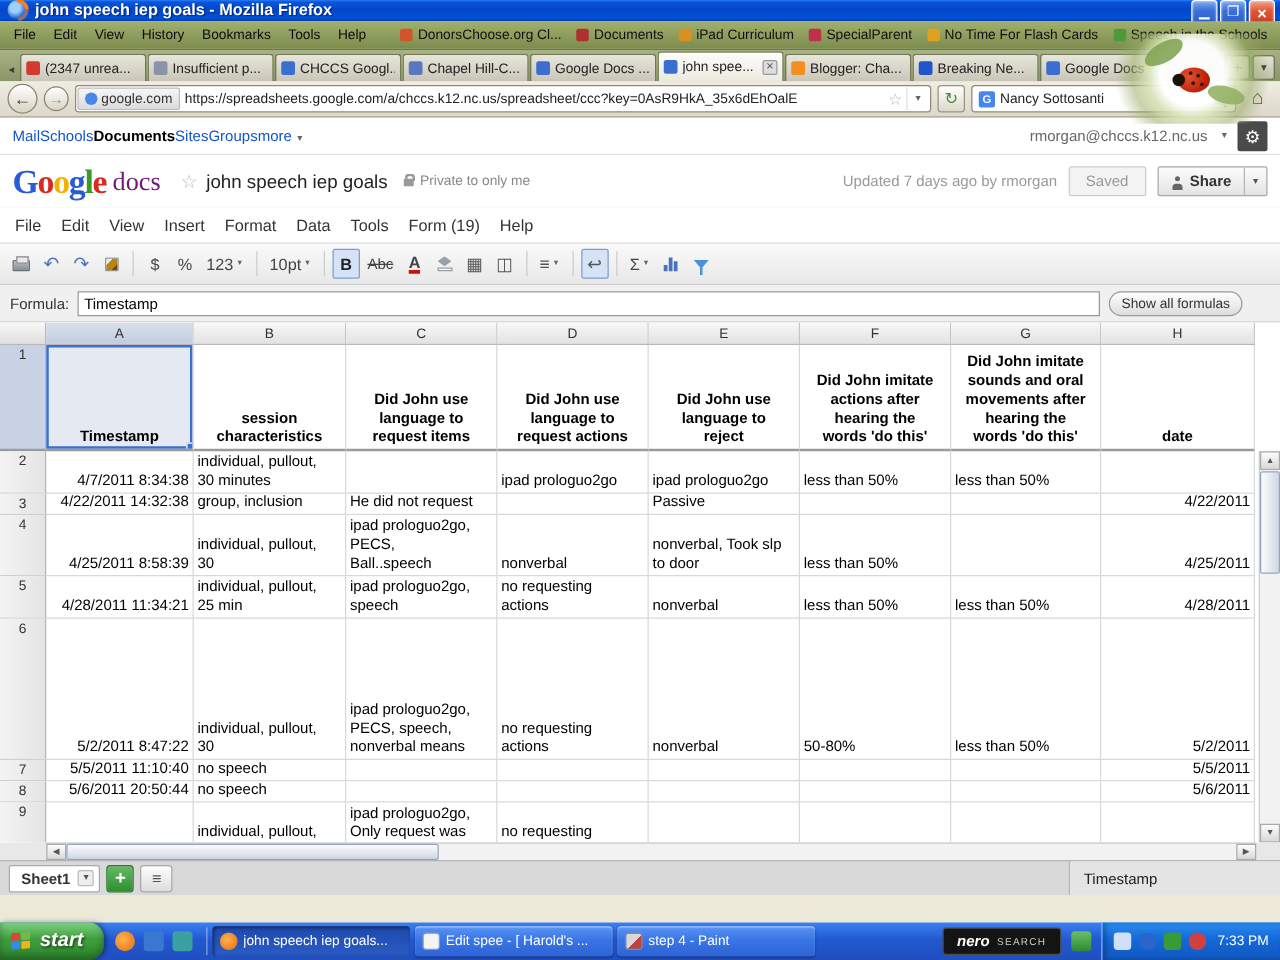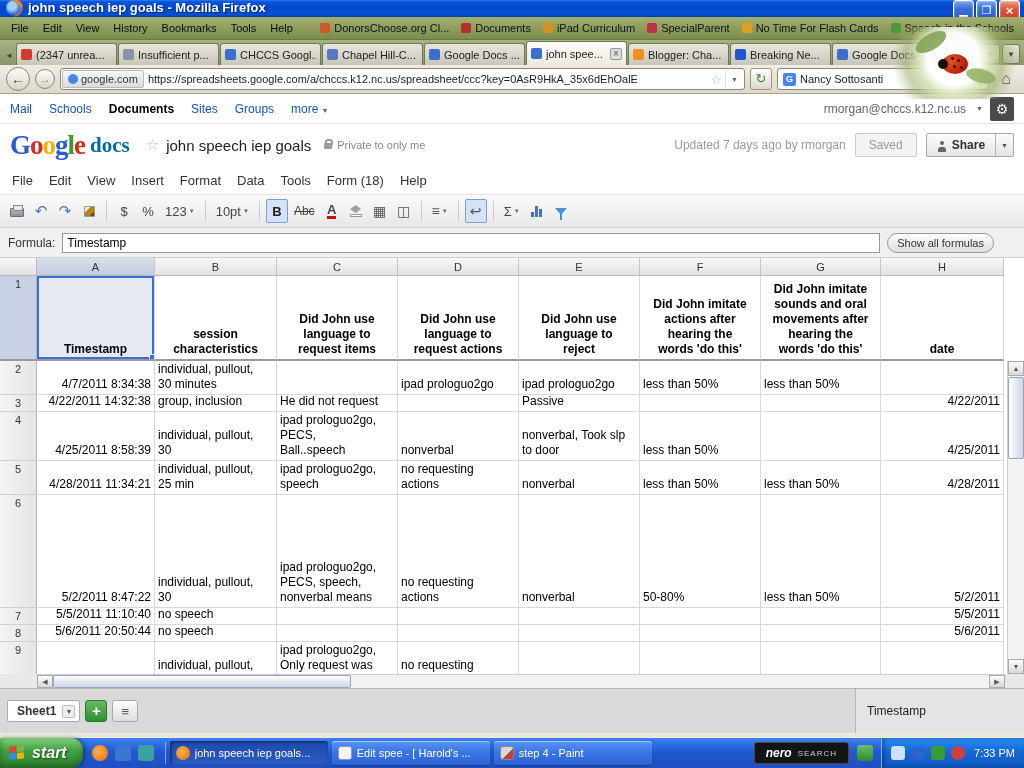--- a/index.html
+++ b/index.html
@@ -76,32 +76,32 @@
   .l1 { width:34px; height:16px; left:22px; top:7px; transform:rotate(-25deg); }
   .l2 { width:30px; height:14px; left:74px; top:42px; transform:rotate(20deg); background:#8fae5e; }
   .ladybug { position:absolute; left:50px; top:27px; width:26px; height:20px; border-radius:50%;
     background:radial-gradient(circle at 35% 35%, #e8502a, #b81e08 72%); }
   .ladybug::before { content:""; position:absolute; left:-4px; top:5px; width:10px; height:10px; background:#1a1208; border-radius:50%; }
   .ladybug::after { content:""; position:absolute; left:9px; top:3px; width:3px; height:3px; background:#2a1a10; border-radius:50%;
     box-shadow:6px 2px 0 #2a1a10, 2px 8px 0 #2a1a10, 9px 9px 0 #2a1a10; }
 
   
   .gbar { height:30px; background:#fff; display:flex; align-items:center; padding:0 10px; border-bottom:1px solid #e2e2e2; }
-  .glink { font-size:12px; color:#1155cc; margin-right:17px; white-space:nowrap; }
+  .glink { font-size:12px; color:#1155cc; white-space:nowrap; }
   .glink.active { color:#000; font-weight:bold; }
   .mini-drop { font-size:7px; color:#666; margin-left:3px; }
   .gbar-right { margin-left:auto; display:flex; align-items:center; gap:7px; }
   .gacct { font-size:12px; color:#666; }
   .gear-btn { width:24px; height:24px; background:#4a4a4a; color:#fff; font-size:14px; border-radius:2px; display:flex; align-items:center; justify-content:center; }
 
   
   .dochdr { height:42px; background:#fff; display:flex; align-items:center; padding:0 10px; }
   .logo { font-family:"Liberation Serif", serif; font-size:27px; font-weight:bold; letter-spacing:-1px; line-height:1; }
   .lgB{color:#2a5bd7}.lgR{color:#d82a20}.lgY{color:#f0b400}.lgG{color:#3a9a28}
-  .logo-sub { font-family:"Liberation Serif", serif; color:#0369a1; font-size:21px; margin-left:5px;font-weight:bold; }
+  .logo-sub { font-family:"Liberation Serif", serif; color:#701a75; font-size:21px; margin-left:5px; }
   .doc-star { color:#b8b8b8; font-size:15px; margin:0 7px 0 16px; }
   .doc-title { font-size:15px; color:#222; }
   .privacy { display:flex; align-items:center; gap:5px; margin-left:13px; color:#888; font-size:11px; }
   .lock-ico { position:relative; width:8px; height:6px; background:#9a9a9a; border-radius:1px; display:inline-block; margin-top:2px; }
   .lock-ico::before { content:""; position:absolute; top:-4px; left:1px; width:4px; height:4px; border:2px solid #9a9a9a; border-bottom:none; border-radius:3px 3px 0 0; }
   .hdr-right { margin-left:auto; display:flex; align-items:center; gap:9px; }
   .updated { color:#999; font-size:12px; }
   .saved-btn { padding:4px 13px; background:#f3f3f3; border:1px solid #ccc; border-radius:2px; color:#999; font-size:12px; }
   .share-btn { display:flex; align-items:stretch; border:1px solid #a8a8a8; border-radius:2px; background:linear-gradient(#fcfcfc,#e4e4e4); }
   .share-main { display:flex; align-items:flex-end; gap:5px; padding:4px 10px; font-size:12px; font-weight:bold; color:#333; }
@@ -171,21 +171,21 @@
   .hsb-band { height:14px; display:flex; background:#e8e8e8; }
   .hsb-spacer { width:37px; flex:none; }
   .hsb { position:relative; width:968px; flex:none; background:#f2f2f2; border-top:1px solid #ccc; }
   .harr { position:absolute; top:0; width:16px; height:13px; background:linear-gradient(#fdfdfd,#d8d8d8); border:1px solid #aaa;
     color:#555; font-size:7px; text-align:center; line-height:12px; }
   .harr.left{left:0} .harr.right{right:0}
   .hthumb { position:absolute; left:16px; top:0; width:298px; height:13px; background:linear-gradient(#fdfdfd,#cfd6e4); border:1px solid #93a5c5; border-radius:2px; }
   .hsb-corner { flex:1; }
 
   
-  .sheetbar { height:45px; background:#d9d9d9; border-top:1px solid #b5b5b5; display:flex; align-items:center; gap:5px; padding:0 7px; position:relative; }
+  .sheetbar { height:28px; background:#d9d9d9; border-top:1px solid #b5b5b5; display:flex; align-items:center; gap:5px; padding:0 7px; position:relative; }
   .sheet-tab { background:#fff; border:1px solid #aaa; border-radius:2px; height:22px; display:flex; align-items:center;
     font-size:12px; font-weight:bold; color:#333; padding:0 4px 0 9px; gap:6px; }
   .sheet-dd { font-size:7px; color:#555; border:1px solid #bbb; background:#eee; width:13px; height:13px; line-height:11px; text-align:center; border-radius:2px; }
   .addsheet { width:22px; height:22px; background:linear-gradient(#66b966,#2f8f2f); border:1px solid #2a7a2a; border-radius:3px;
     color:#fff; font-size:15px; line-height:20px; text-align:center; font-weight:bold; }
   .sheetlist { width:26px; height:22px; background:linear-gradient(#fdfdfd,#ddd); border:1px solid #aaa; border-radius:3px;
     color:#555; display:flex; align-items:center; justify-content:center; font-size:13px; }
   .sheetbar-right { position:absolute; left:855px; right:0; top:0; bottom:0; border-left:1px solid #b5b5b5; background:#e4e4e4;
     display:flex; align-items:center; padding:0 11px; font-size:12px; color:#222; }
 
@@ -380,21 +380,21 @@
   </div>
 
   <div class="smenus">
     <span class="smenu">File</span>
     <span class="smenu">Edit</span>
     <span class="smenu">View</span>
     <span class="smenu">Insert</span>
     <span class="smenu">Format</span>
     <span class="smenu">Data</span>
     <span class="smenu">Tools</span>
-    <span class="smenu">Form (18)</span>
+    <span class="smenu">Form (19)</span>
     <span class="smenu">Help</span>
   </div>
 
   <div class="stoolbar">
     <span class="tbtn">
         <span class="icon-print"></span>
       </span>
     <span class="tbtn arrowg">↶</span>
     <span class="tbtn arrowg">↷</span>
     <span class="tbtn">

